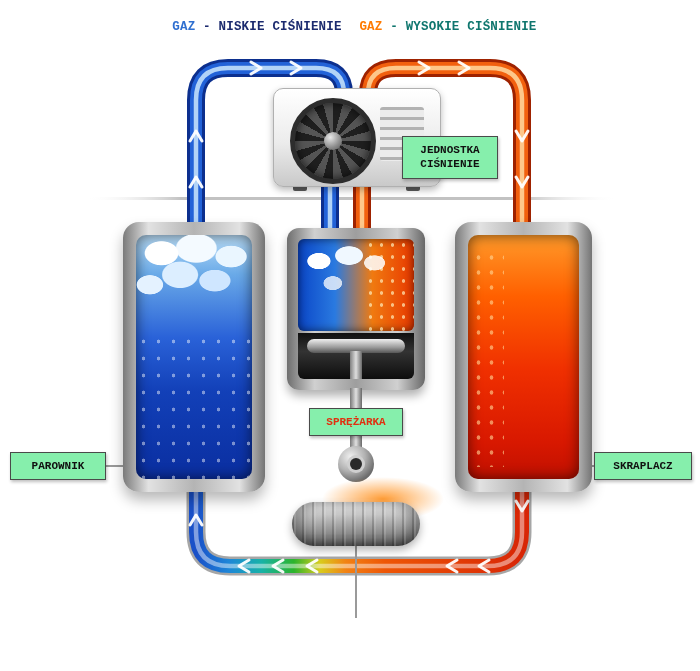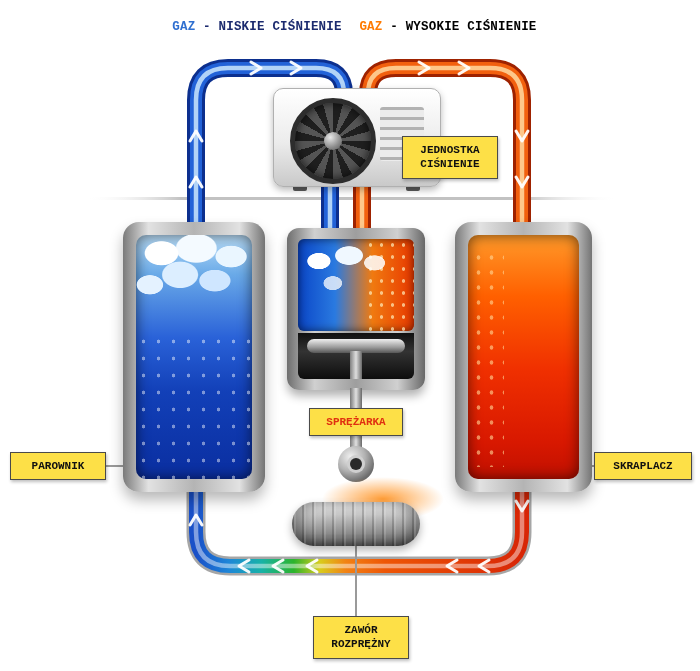--- a/index.html
+++ b/index.html
@@ -4,24 +4,24 @@
 <style>
   html,body{margin:0;padding:0;background:#fff;}
   .stage{position:relative;width:700px;height:671px;background:#ffffff;overflow:hidden;
          font-family:Liberation Mono, monospace;}
   .abs{position:absolute;}
 
   
   .flow-label{position:absolute;width:200px;text-align:center;font-size:12.5px;font-weight:bold;
               letter-spacing:.2px;white-space:nowrap;}
   .kw-blue{color:#2f6fd0;} .rest-navy{color:#1b2a6e;}
-  .kw-orange{color:#ff7a00;} .rest-red{color:#000000;}
-
-  
-  .callout{position:absolute;background:#fde047;border:1px solid #4a4a4a;color:#111;
+  .kw-orange{color:#ff7a00;} .rest-red{color:#0f766e;}
+
+  
+  .callout{position:absolute;background:#86efac;border:1px solid #4a4a4a;color:#111;
            font-size:11px;font-weight:bold;text-align:center;padding:6px 4px;line-height:1.3;
            box-shadow:1px 2px 3px rgba(0,0,0,.25);box-sizing:border-box;z-index:6;}
   .callout span{display:block;}
   .callout.red-text{color:#e03010;}
 
   
   .outdoor-unit{left:273px;top:88px;width:166px;height:97px;border-radius:10px;
     background:linear-gradient(180deg,#ffffff,#ececec 55%,#c9c9c9);border:1px solid #b0b0b0;
     box-shadow:0 3px 7px rgba(0,0,0,.28), inset 0 1px 0 #fff;}
   .fan{position:absolute;left:16px;top:9px;width:76px;height:76px;border-radius:50%;
@@ -234,18 +234,14 @@
   </div>
   <div class="callout" style="left:10px;top:452px;width:96px;">
     <span>PAROWNIK</span>
   </div>
   <div class="callout" style="left:594px;top:452px;width:98px;">
     <span>SKRAPLACZ</span>
   </div>
   <div class="callout red-text" style="left:309px;top:408px;width:94px;">
     <span>SPRĘŻARKA</span>
   </div>
-  <div class="callout" style="left:313px;top:616px;width:96px;">
-    <span>ZAWÓR</span>
-    <span>ROZPRĘŻNY</span>
-  </div>
 
 </div>
 
 </body></html>

